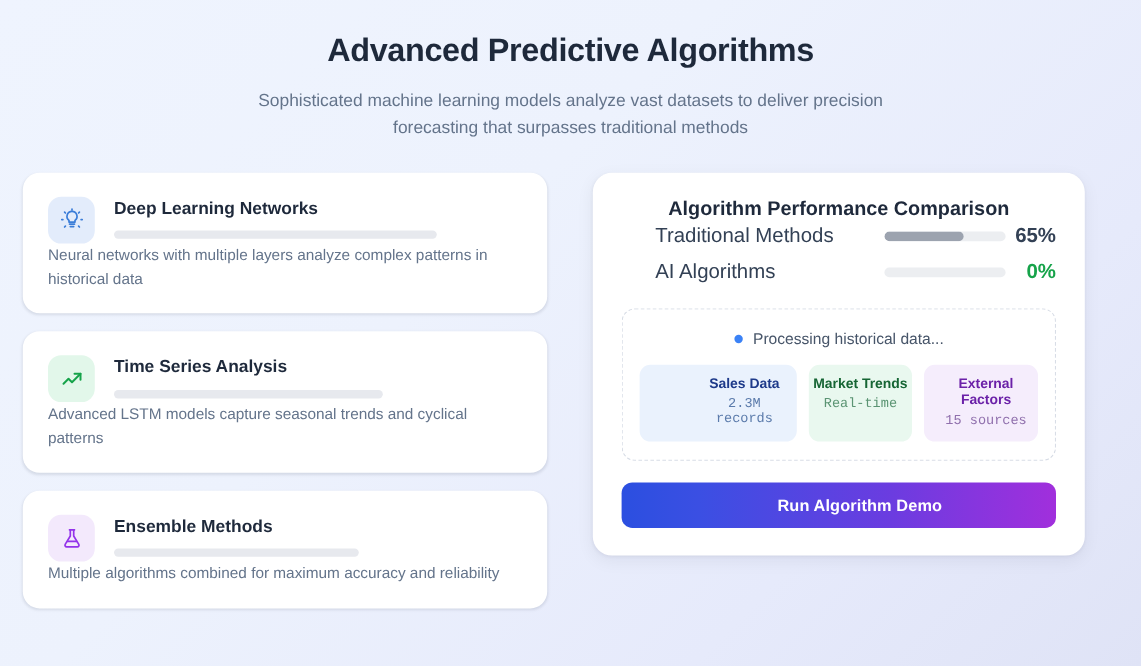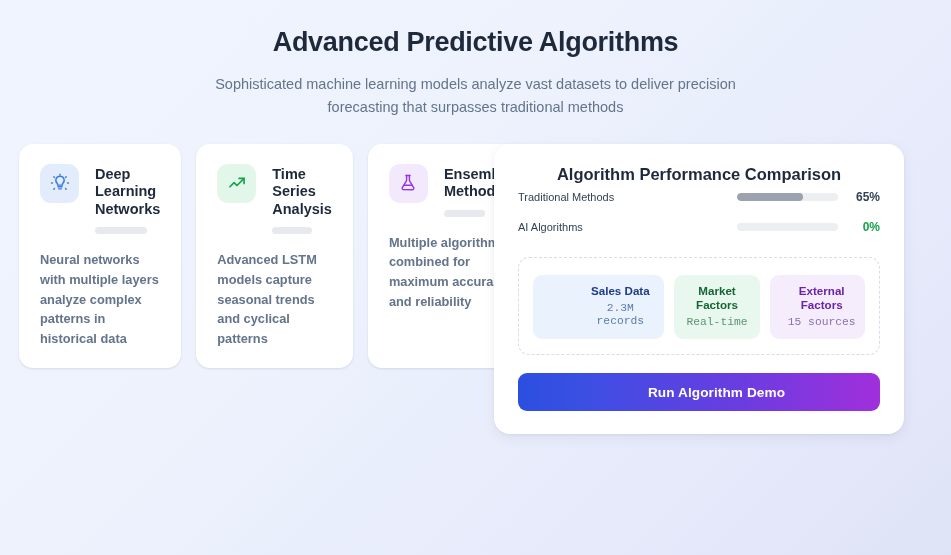--- a/index.html
+++ b/index.html
@@ -42,20 +42,21 @@
     display: flex;
     align-items: flex-start;
     gap: 38px;
     padding: 24px 27px 0 19px;
   }
 
   
   .feature-col {
     width: 437px;
     display: flex;
+    flex-direction: column;
     gap: 15px;
   }
   .feature-card {
     background: #ffffff;
     border-radius: 14px;
     padding: 20px 21px 19px;
     box-shadow: 0 1px 3px rgba(15,23,42,0.07), 0 1px 2px rgba(15,23,42,0.04);
   }
   .feature-head {
     display: flex;
@@ -82,25 +83,23 @@
     color: #1e293b;
     line-height: 1.2;
   }
   .skeleton-bar {
     margin-top: 9px;
     height: 7px;
     border-radius: 4px;
     background: #e7e9ee;
   }
   .feature-desc {
-    margin-top: 16px;
     font-size: 12.8px;
     line-height: 1.55;
     color: #64748b;
-    font-weight: bold;
   }
 
   
   .panel {
     width: 410px;
     background: #ffffff;
     border-radius: 16px;
     padding: 21px 24px 23px;
     box-shadow: 0 4px 14px rgba(15,23,42,0.06), 0 1px 3px rgba(15,23,42,0.05);
     margin-top: 0;
@@ -113,40 +112,41 @@
   }
 
   
   .metric-row {
     display: flex;
     align-items: center;
     height: 26px;
     margin-bottom: 4px;
   }
   .metric-label {
-    font-size: 11px;
+    font-size: 17px;
     color: #334155;
     flex: 1 1 auto;
+    margin-left: 28px;
   }
   .metric-track {
     width: 101px;
     height: 8px;
     border-radius: 5px;
     background: #eceef1;
     overflow: hidden;
     flex: 0 0 auto;
   }
   .metric-fill {
     height: 100%;
     border-radius: 5px;
   }
   .metric-value {
     width: 42px;
     text-align: right;
-    font-size: 12px;
+    font-size: 17px;
     font-weight: bold;
     flex: 0 0 auto;
   }
 
   
   .processing-box {
     margin-top: 17px;
     border: 1px dashed #d8dde6;
     border-radius: 11px;
     padding: 17px 14px 15px;
@@ -294,27 +294,31 @@
 
     <div class="metric-row">
       <span class="metric-label">AI Algorithms</span>
       <div class="metric-track">
         <div class="metric-fill" style="width:0%;background:#22c55e"></div>
       </div>
       <span class="metric-value" style="color:#16a34a">0%</span>
     </div>
 
     <div class="processing-box">
+      <div class="processing-status">
+        <span class="status-dot"></span>
+        <span>Processing historical data...</span>
+      </div>
       <div class="chip-row">
         <div class="chip chip-blue">
           <div class="chip-title">Sales Data</div>
           <div class="chip-sub">2.3M records</div>
         </div>
         <div class="chip chip-green">
-          <div class="chip-title">Market Factors</div>
+          <div class="chip-title">Market Trends</div>
           <div class="chip-sub">Real-time</div>
         </div>
         <div class="chip chip-purple">
           <div class="chip-title">External Factors</div>
           <div class="chip-sub">15 sources</div>
         </div>
       </div>
     </div>
 
     <button class="cta-button">Run Algorithm Demo</button>

